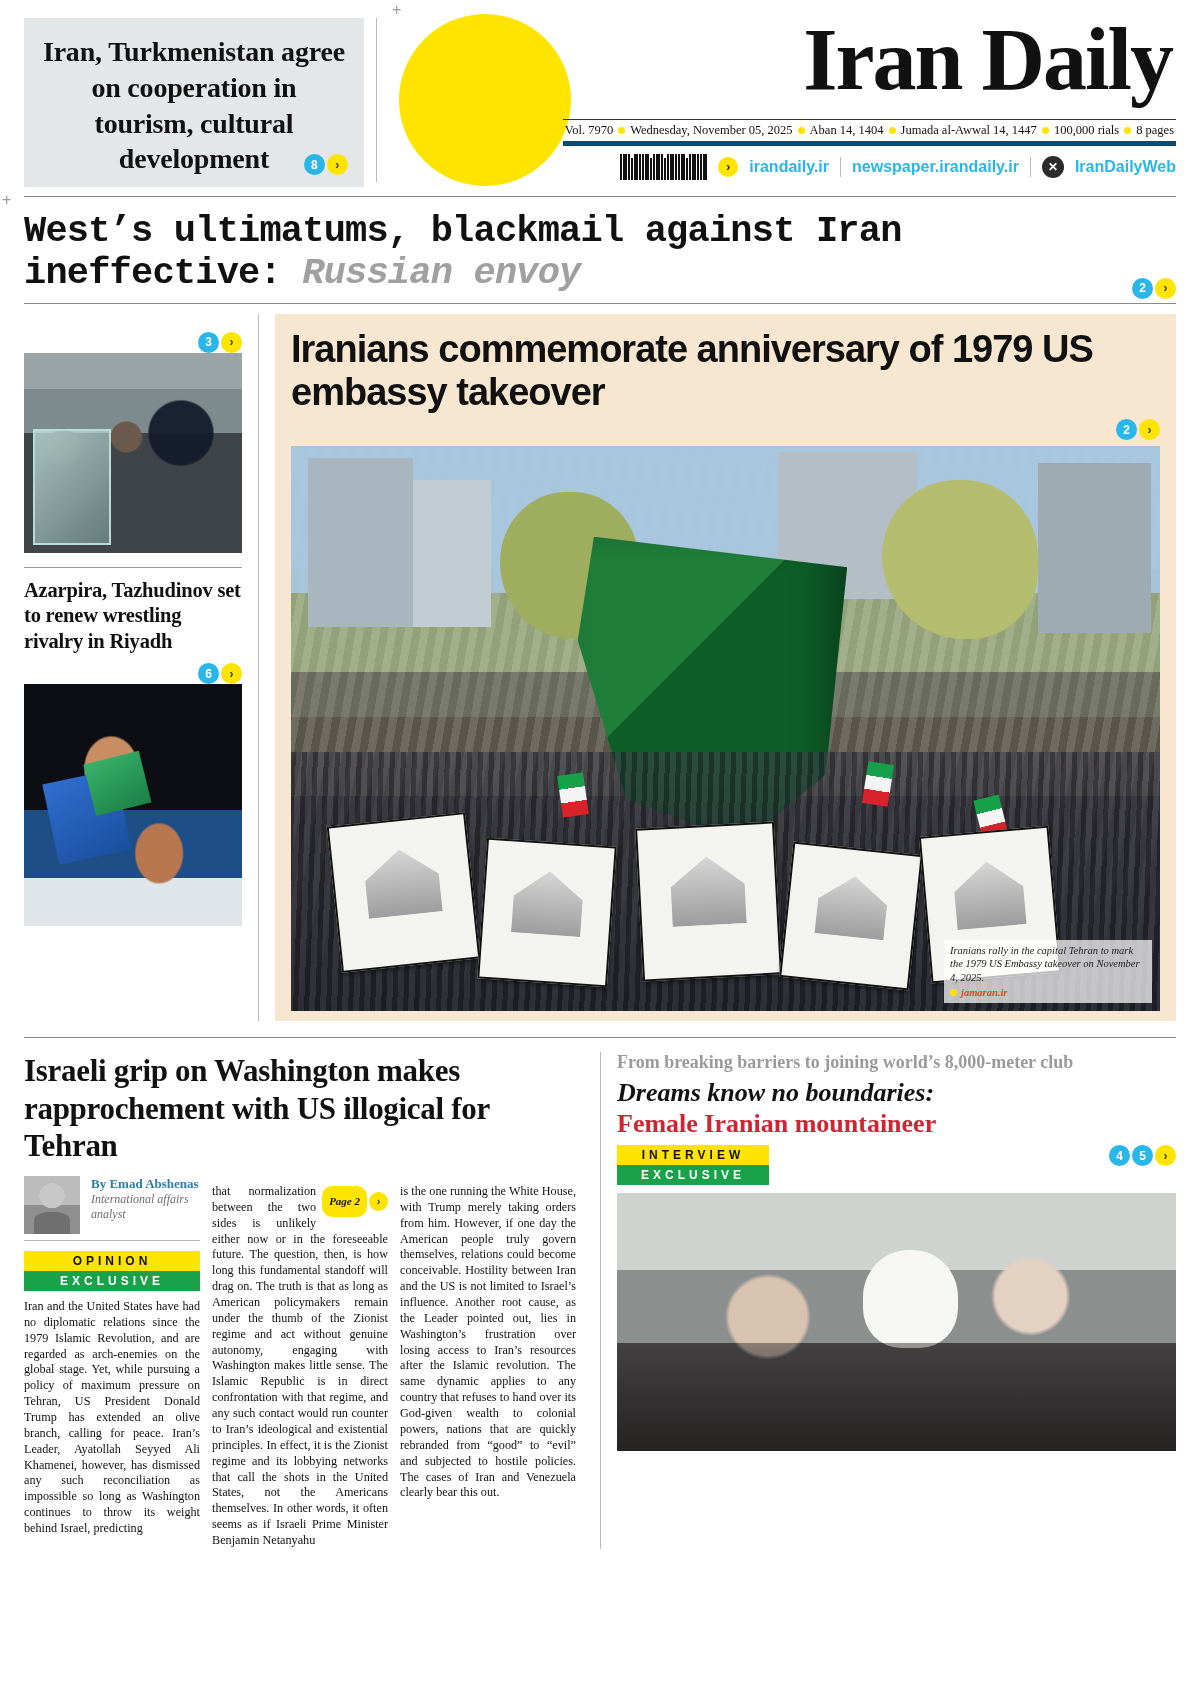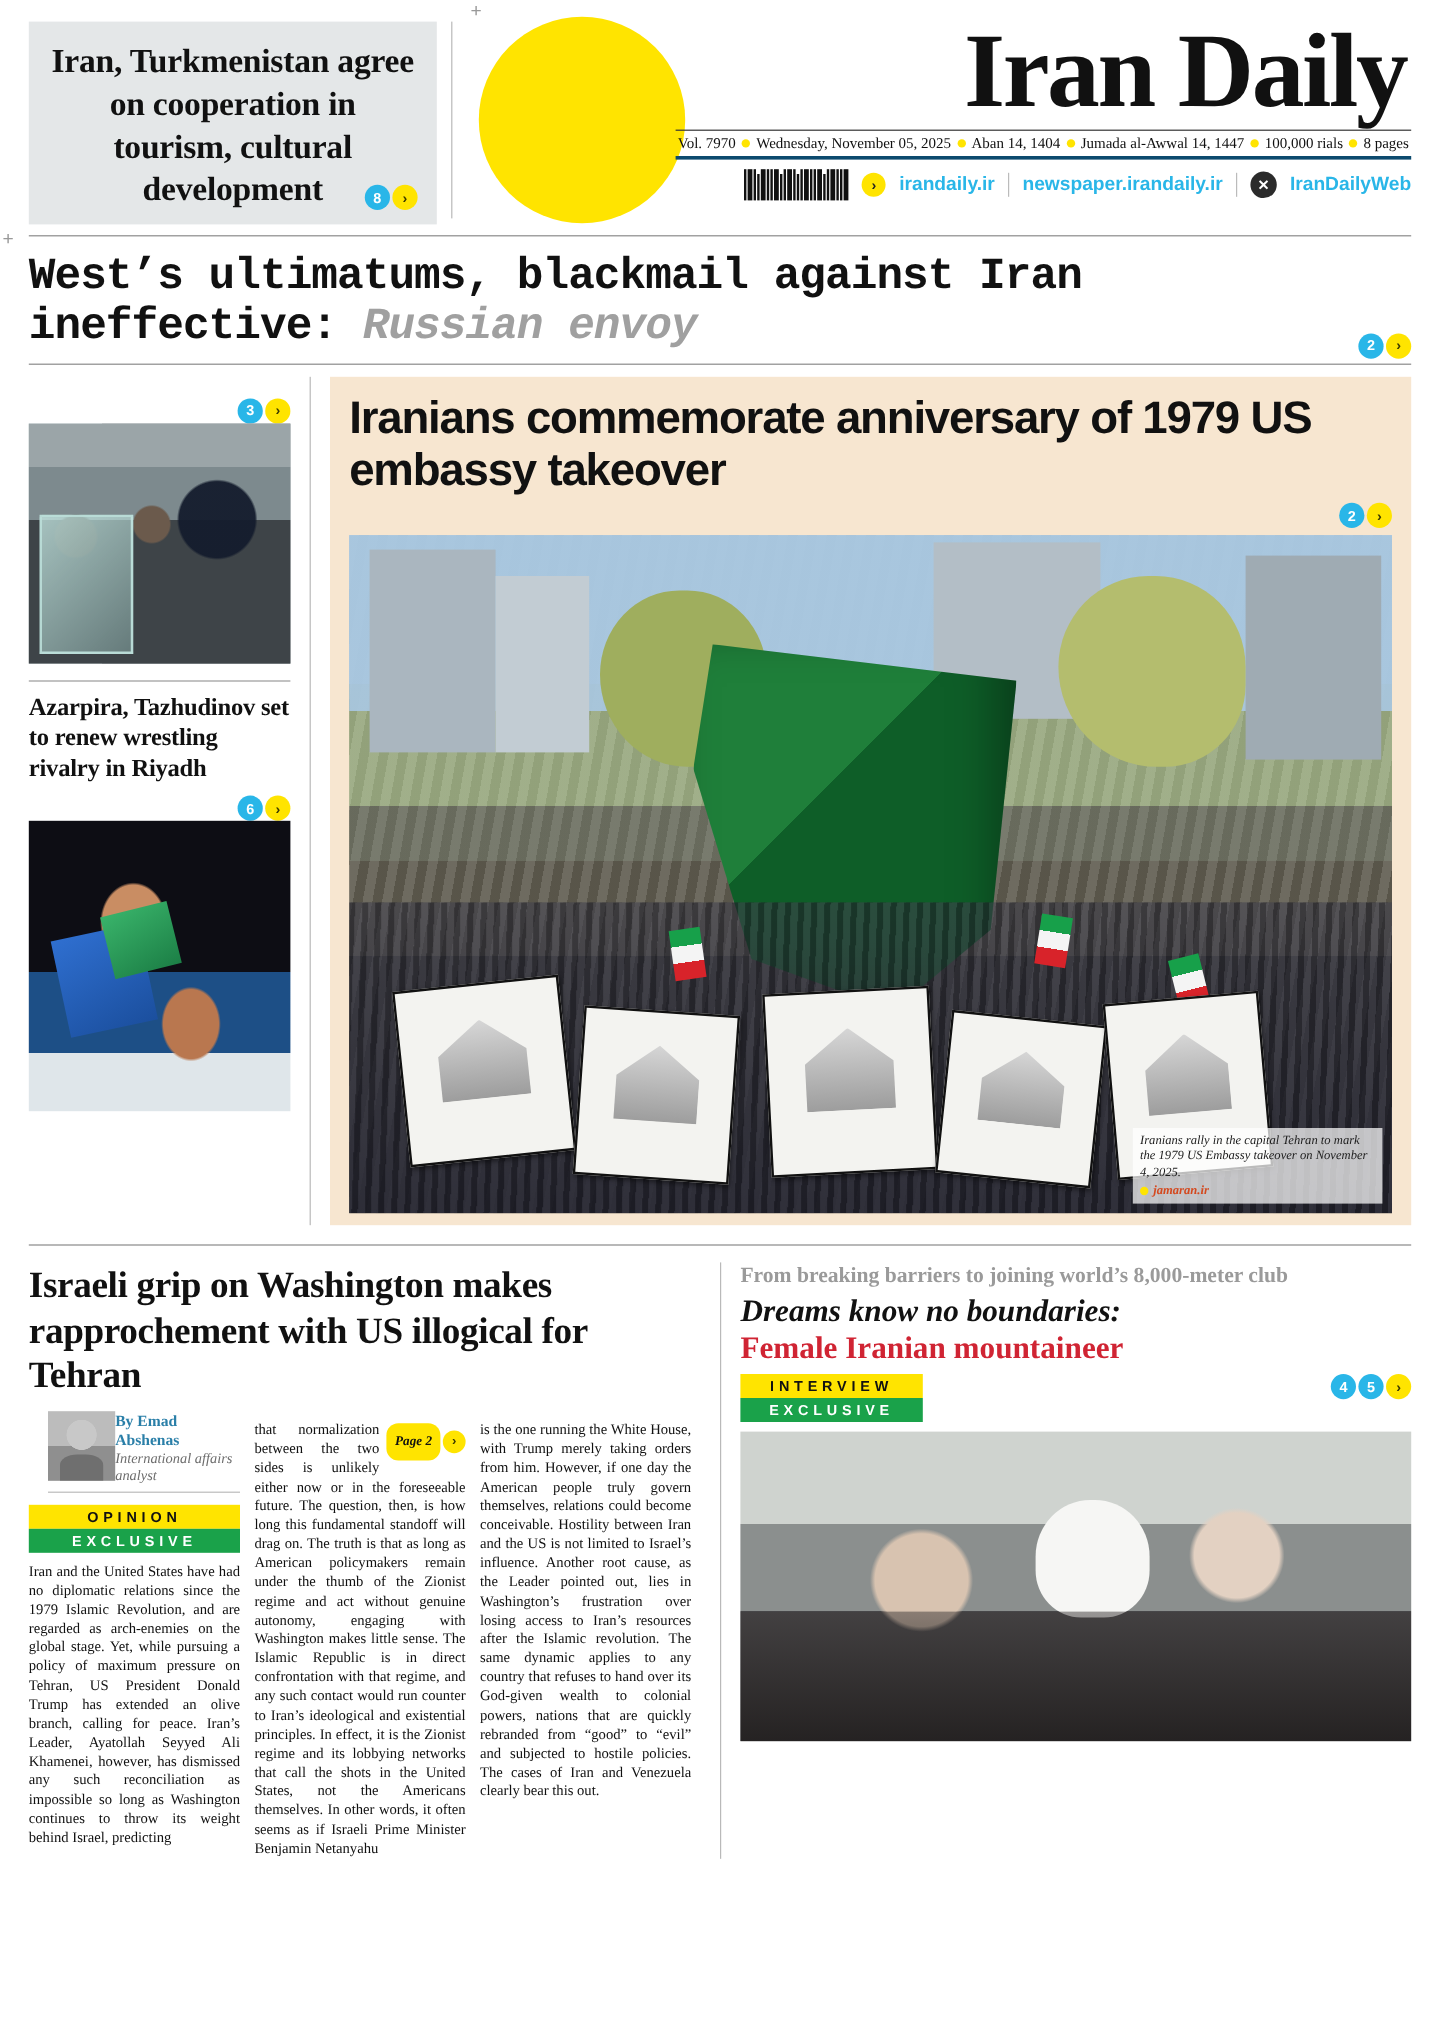--- a/index.html
+++ b/index.html
@@ -48,22 +48,22 @@
     position: absolute; left: 6px; top: -4px; width: 172px; height: 172px;
     border-radius: 50%; background: #ffe400; z-index: 0;
   }
   .masthead-right { position: relative; z-index: 2; margin-left: 170px; }
   .nameplate {
     font-family: "Liberation Serif", serif; font-weight: 700;
     font-size: 88px; line-height: 0.96; letter-spacing: -2px;
     text-align: right; padding-right: 4px; white-space: nowrap;
   }
   .infoline {
-    border-top: 1px solid #333; border-bottom: 3px solid #0c4a6e;
-    margin-top: 6px; padding: 3px 2px 3px 2px;
+    border-top: 1px solid #333; border-bottom: 5px solid #0c4a6e;
+    margin-top: 17px; padding: 3px 2px 3px 2px;
     font-family: "Liberation Serif", serif; font-size: 12.5px;
     display: flex; align-items: center; justify-content: flex-end; gap: 5px;
     white-space: nowrap;
   }
   .bullet { width: 7px; height: 7px; border-radius: 50%; background: #ffe400; display: inline-block; }
 
   .weblinks {
     margin-top: 8px; display: flex; align-items: center; justify-content: flex-end; gap: 11px;
     font-family: "Liberation Sans", sans-serif; font-weight: 700;
   }
@@ -124,21 +124,21 @@
 
   
   .bottom { display: flex; margin-top: 16px; border-top: 1px solid #8a8a8a; padding-top: 14px; }
   .bl { width: 560px; }
   .bl h2 {
     font-family: "Liberation Serif", serif; font-weight: 700;
     font-size: 31px; line-height: 1.2; letter-spacing: -0.3px;
   }
   .opinion-grid { display: flex; gap: 12px; margin-top: 12px; }
   .op-col { width: 176px; }
-  .byline { display: flex; gap: 0; border-bottom: 1px solid #bbb; padding-bottom: 6px; margin-left: 16px; }
+  .byline { display: flex; gap: 11px; border-bottom: 1px solid #bbb; padding-bottom: 6px; }
   .mugshot { width: 56px; height: 58px; background: #8e8e8e; flex: none; position: relative; overflow: hidden; }
   .byline-txt { font-family: "Liberation Serif", serif; line-height: 1.22; }
   .byline-txt .nm { color: #2a7fa8; font-weight: 700; font-size: 13px; }
   .byline-txt .rl { font-style: italic; color: #6d6d6d; font-size: 12px; }
   .badge-op {
     margin-top: 10px; background: #ffe400; color: #111; text-align: center;
     font-family: "Liberation Sans", sans-serif; font-weight: 700; font-size: 12px;
     letter-spacing: 4px; padding: 3px 0;
   }
   .badge-ex {

